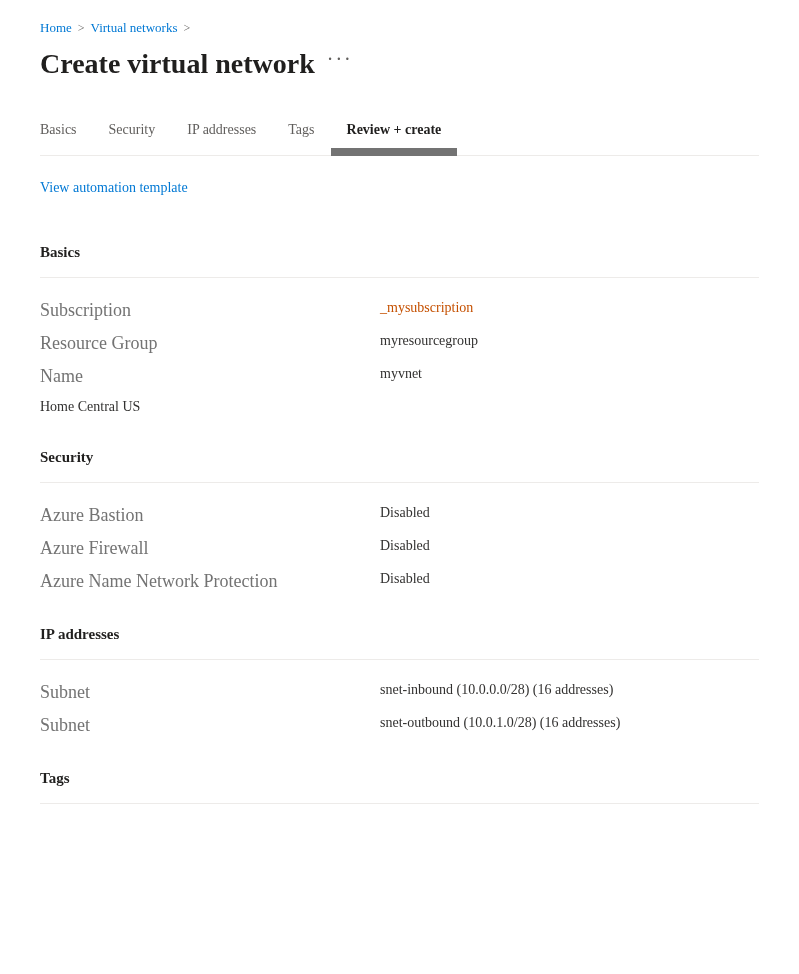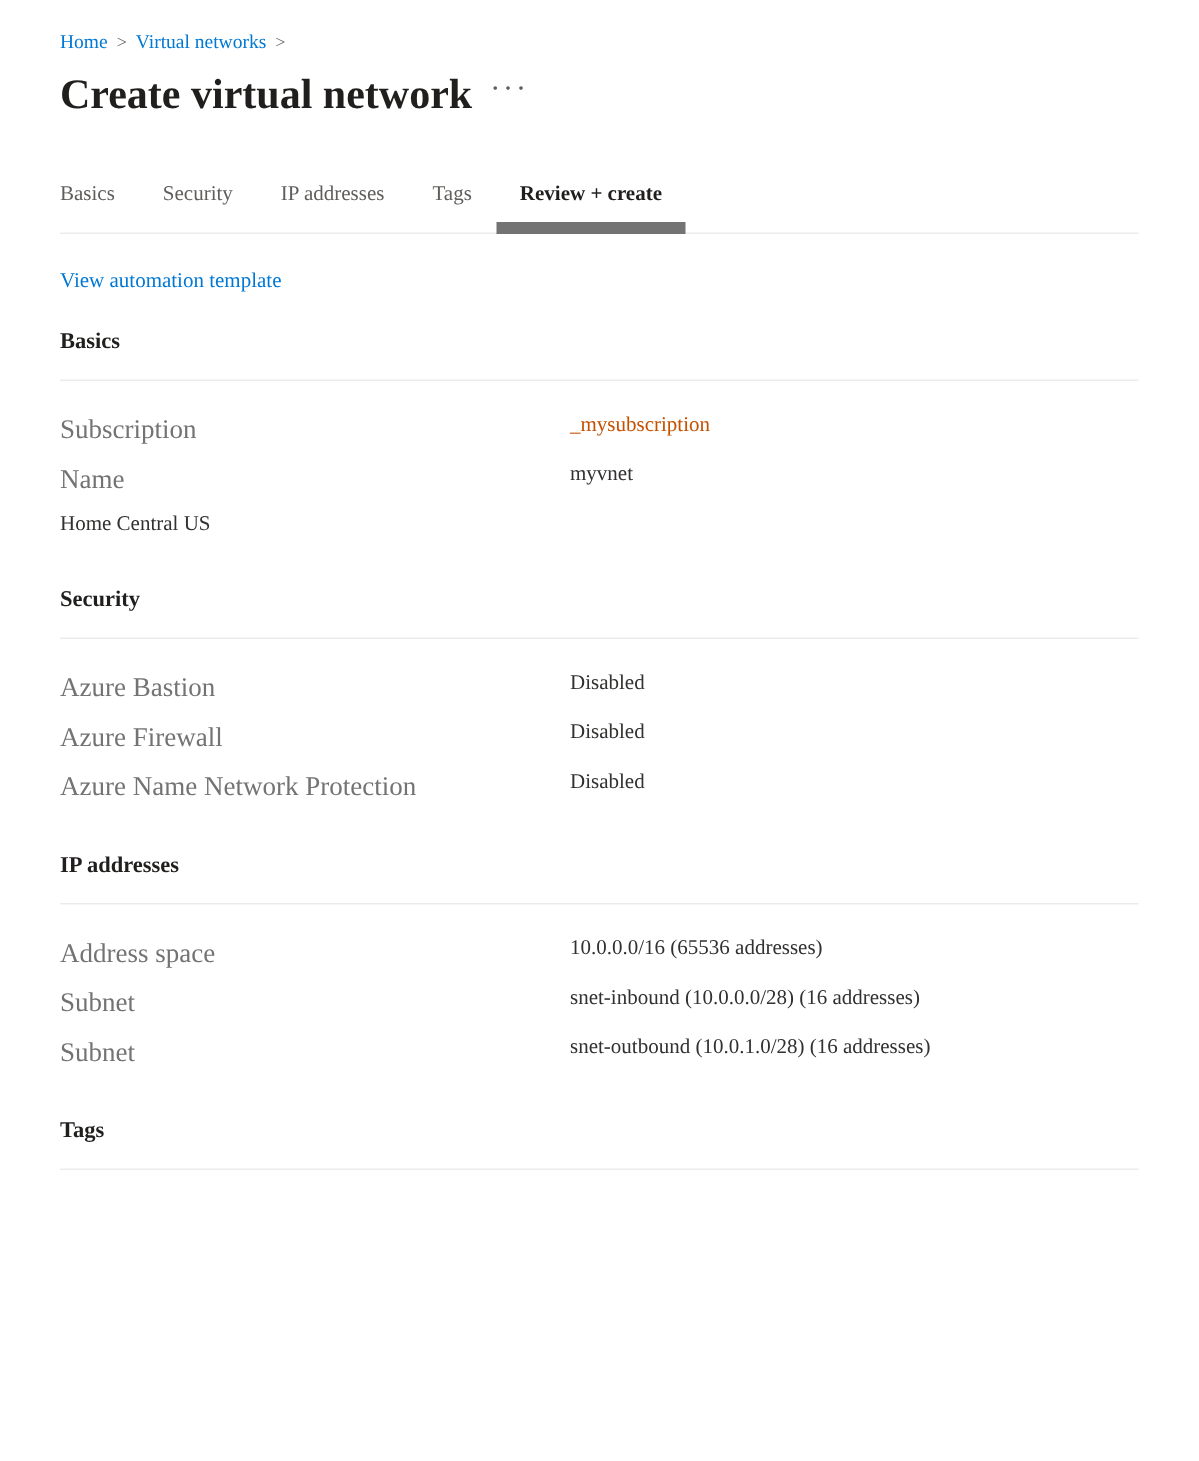--- a/index.html
+++ b/index.html
@@ -86,20 +86,21 @@
       color: #201f1e;
       font-weight: 600;
       border-bottom: 8px solid #737373;
     }
 
     .automation-link {
       color: #0078d4;
       text-decoration: none;
       font-size: 14px;
       cursor: pointer;
+      margin-bottom: 24px;
       display: inline-block;
     }
 
     .section {
       margin-bottom: 28px;
     }
 
     .section-title {
       font-size: 15px;
       font-weight: 700;
@@ -171,20 +172,24 @@
   
   <div class="section">
     <div class="section-title">Basics</div>
     <div class="divider"></div>
 
     <div class="detail-row">
       <span class="detail-label">Subscription</span>
       <span class="detail-value orange">_mysubscription</span>
     </div>
     <div class="detail-row">
+      <span class="detail-label">Resource Group</span>
+      <span class="detail-value">myresourcegroup</span>
+    </div>
+    <div class="detail-row">
       <span class="detail-label">Name</span>
       <span class="detail-value">myvnet</span>
     </div>
     <div class="detail-row">
       <span class="detail-value">Home Central US</span>
     </div>
   </div>
 
   
   <div class="section">
@@ -204,24 +209,20 @@
       <span class="detail-value">Disabled</span>
     </div>
   </div>
 
   
   <div class="section">
     <div class="section-title">IP addresses</div>
     <div class="divider"></div>
 
     <div class="detail-row">
-      <span class="detail-label">Address space</span>
-      <span class="detail-value">10.0.0.0/16 (65536 addresses)</span>
-    </div>
-    <div class="detail-row">
       <span class="detail-label">Subnet</span>
       <span class="detail-value">snet-inbound (10.0.0.0/28) (16 addresses)</span>
     </div>
     <div class="detail-row">
       <span class="detail-label">Subnet</span>
       <span class="detail-value">snet-outbound (10.0.1.0/28) (16 addresses)</span>
     </div>
   </div>
 
   

